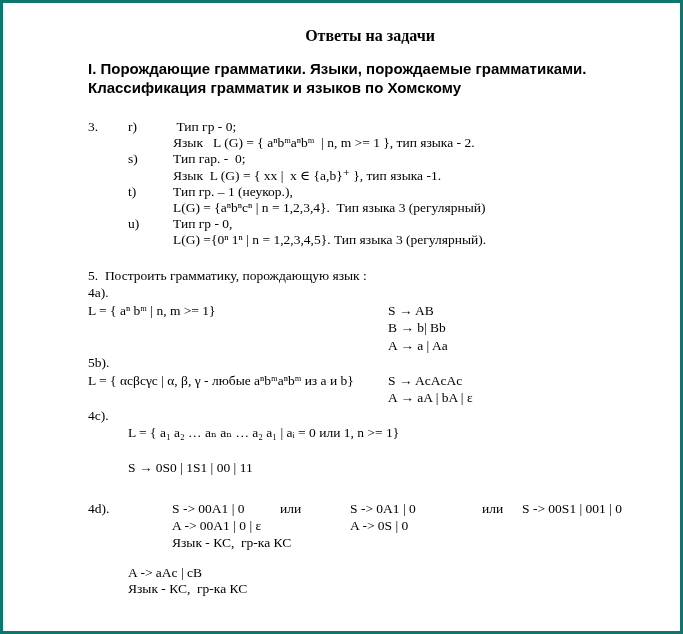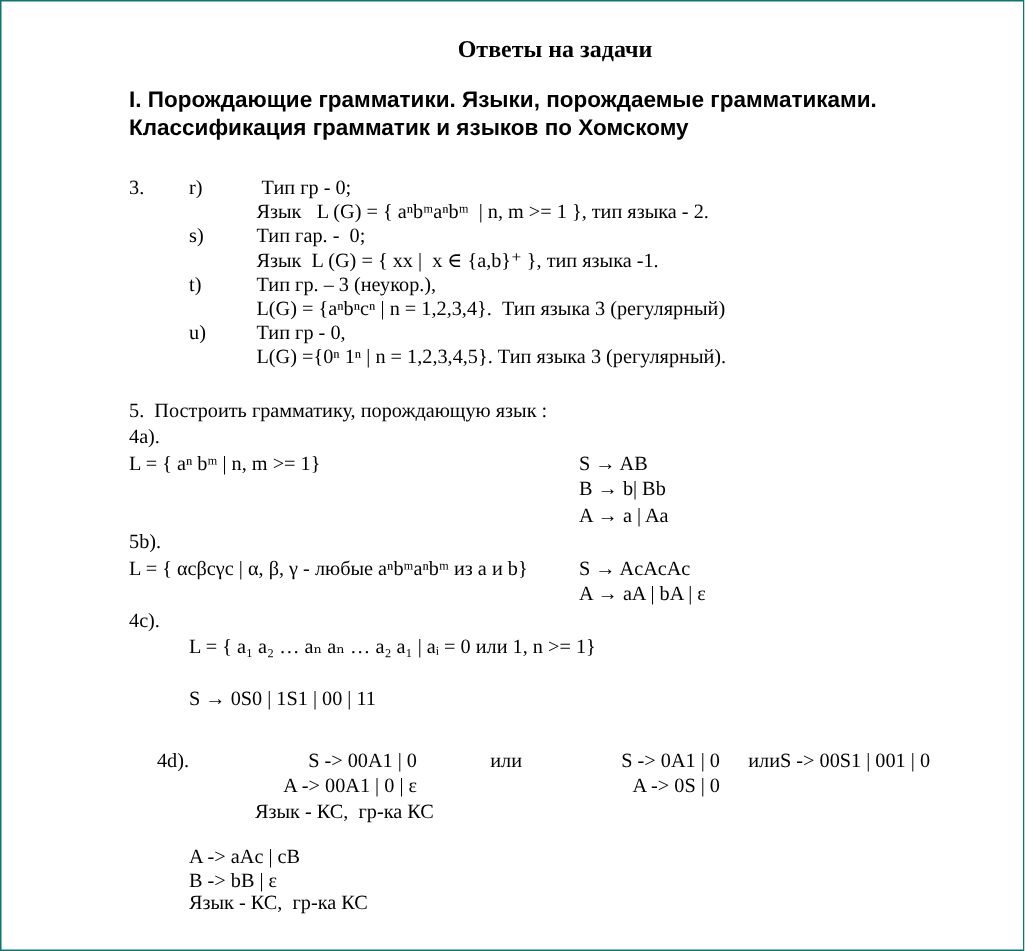--- a/index.html
+++ b/index.html
@@ -2,21 +2,21 @@
 <html><head>
 <meta charset="utf-8">
 <style>
   * { margin:0; padding:0; box-sizing:border-box; }
   html, body { background:#ffffff; }
   body { width:683px; height:634px; }
 
   .page {
     width:683px; height:634px;
     background:#ffffff;
-    border:1px solid #0f766e;
+    border:3px solid #0f766e;
     padding:22px 28px 1px 85px;
     font-family:"Liberation Serif","DejaVu Serif",serif;
     font-size:13.5px;
     color:#000000;
     overflow:hidden;
   }
 
   .title {
     text-align:center;
     font-weight:bold;
@@ -45,21 +45,21 @@
   .sec4 { margin-top:18px; line-height:17.5px; }
   .s4line { white-space:pre; }
   .gline { display:flex; }
   .glang { width:300px; flex-shrink:0; white-space:pre; }
   .grule { white-space:pre; }
   .ind40 { margin-left:40px; }
   .gap { height:17px; }
 
   
   .sec4d { margin-top:24px; }
-  .d-row { display:flex; line-height:17px;text-align:right; }
+  .d-row { display:flex; line-height:17px; }
   .d-label { width:40px; flex-shrink:0; white-space:pre; }
   .d-c1 { width:108px; flex-shrink:0; white-space:pre;margin-left:44px; }
   .d-or { width:70px; flex-shrink:0; white-space:pre; }
   .d-c2 { width:132px; flex-shrink:0; white-space:pre; }
   .d-or2 { width:40px; flex-shrink:0; white-space:pre; }
   .d-c3 { white-space:pre; }
 
   
   .sec4e { margin-top:14px; }
   .e-row { display:flex; line-height:15.5px; }
@@ -95,21 +95,21 @@
     </div>
     <div class="t3row">
       <span class="c-num"></span>
       <span class="c-let"></span>
       <span class="c-text">Язык  L (G) = { xx |  x ∈ {a,b}⁺ }, тип языка -1.</span>
     </div>
 
     <div class="t3row">
       <span class="c-num"></span>
       <span class="c-let">t)</span>
-      <span class="c-text">Тип гр. – 3 (неукор.),</span>
+      <span class="c-text">Тип гр. – 1 (неукор.),</span>
     </div>
     <div class="t3row">
       <span class="c-num"></span>
       <span class="c-let"></span>
       <span class="c-text">L(G) = {aⁿbⁿcⁿ | n = 1,2,3,4}.  Тип языка 3 (регулярный)</span>
     </div>
 
     <div class="t3row">
       <span class="c-num"></span>
       <span class="c-let">u)</span>
@@ -176,21 +176,17 @@
     </div>
   </div>
 
   <div class="sec4e">
     <div class="e-row">
       <span class="d-label"></span>
       <span class="d-c3">A -&gt; aAc | cB</span>
     </div>
     <div class="e-row">
       <span class="d-label"></span>
-      <span class="d-c3">B -&gt; bB | ε</span>
-    </div>
-    <div class="e-row">
-      <span class="d-label"></span>
       <span class="d-c3">Язык - КС,  гр-ка КС</span>
     </div>
   </div>
 
 </div>
 
 </body></html>

